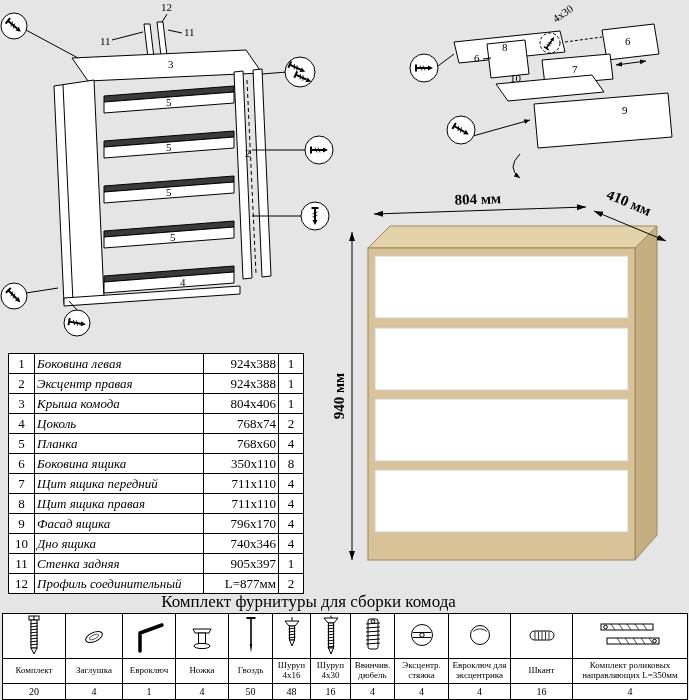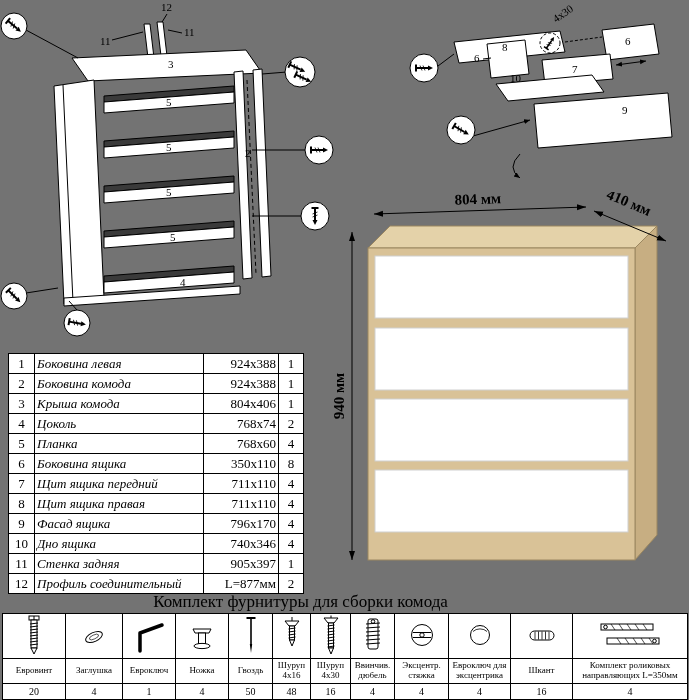--- a/index.html
+++ b/index.html
@@ -1,30 +1,30 @@
 <!DOCTYPE html>
 <html><head>
 <meta charset="utf-8">
 <style>
   html,body{margin:0;padding:0;background:#fff;}
-  #canvas{position:relative;width:689px;height:700px;background:#737373;color:#000;
+  #canvas{position:relative;width:689px;height:700px;background:#e5e5e5;color:#000;
           font-family:"Liberation Serif","DejaVu Serif",serif;overflow:hidden;}
   .abs{position:absolute;}
   svg text{font-family:"Liberation Serif","DejaVu Serif",serif;fill:#000;}
   .dnum{font-size:11px;}
   .dim{font-size:15px;font-weight:bold;}
   table{border-collapse:collapse;}
   .parts-table{left:8px;top:353px;background:#fff;}
   .parts-table td{border:1px solid #000;font-size:13px;height:19px;padding:0 2px;line-height:1;white-space:nowrap;}
   .c-num{width:21px;text-align:center;}
   .c-name{width:164px;font-style:italic;}
   .c-name.indent{}
   .c-size{width:70px;text-align:right;}
   .c-qty{width:20px;text-align:center;}
-  .hw-title{left:0;top:592px;width:601px;text-align:center;font-size:17px;}
+  .hw-title{left:8px;top:592px;width:601px;text-align:center;font-size:17px;}
   .hw-table{left:2px;top:613px;width:685px;table-layout:fixed;background:#fff;}
   .hw-table td{border:1px solid #000;text-align:center;vertical-align:middle;overflow:hidden;padding:0;}
   .hw-icon{height:44px;}
   .hw-icon svg{display:inline-block;vertical-align:middle;}
   .hw-name{height:24px;font-size:9px;line-height:1.1;padding:1px;}
   .hw-qty{height:15px;font-size:10px;}
 </style>
 </head>
 <body>
 
@@ -168,21 +168,21 @@
   <table class="parts-table abs">
     <tbody>
       <tr>
         <td class="c-num">1</td>
         <td class="c-name">Боковина левая</td>
         <td class="c-size">924x388</td>
         <td class="c-qty">1</td>
       </tr>
       <tr>
         <td class="c-num">2</td>
-        <td class="c-name">Боковина комода</td>
+        <td class="c-name">Эксцентр правая</td>
         <td class="c-size">924x388</td>
         <td class="c-qty">1</td>
       </tr>
       <tr>
         <td class="c-num">3</td>
         <td class="c-name">Крыша комода</td>
         <td class="c-size">804x406</td>
         <td class="c-qty">1</td>
       </tr>
       <tr>
@@ -381,21 +381,21 @@
             <line x1="44" y1="9" x2="48" y2="15" stroke-width="0.7"></line>
             <line x1="18" y1="23" x2="22" y2="29" stroke-width="0.7"></line>
                 <line x1="26" y1="23" x2="30" y2="29" stroke-width="0.7"></line>
             <line x1="34" y1="23" x2="38" y2="29" stroke-width="0.7"></line>
                 <line x1="42" y1="23" x2="46" y2="29" stroke-width="0.7"></line>
             <line x1="50" y1="23" x2="54" y2="29" stroke-width="0.7"></line>
               </g>
             </svg></td>
       </tr>
       <tr>
-        <td class="hw-name">Евровинт</td>
+        <td class="hw-name">Комплект</td>
         <td class="hw-name">Заглушка</td>
         <td class="hw-name">Евроключ</td>
         <td class="hw-name">Ножка</td>
         <td class="hw-name">Гвоздь</td>
         <td class="hw-name">Шуруп 4x16</td>
         <td class="hw-name">Шуруп 4x30</td>
         <td class="hw-name">Ввинчив. дюбель</td>
         <td class="hw-name">Эксцентр. стяжка</td>
         <td class="hw-name">Евроключ для эксцентрика</td>
         <td class="hw-name">Шкант</td>

